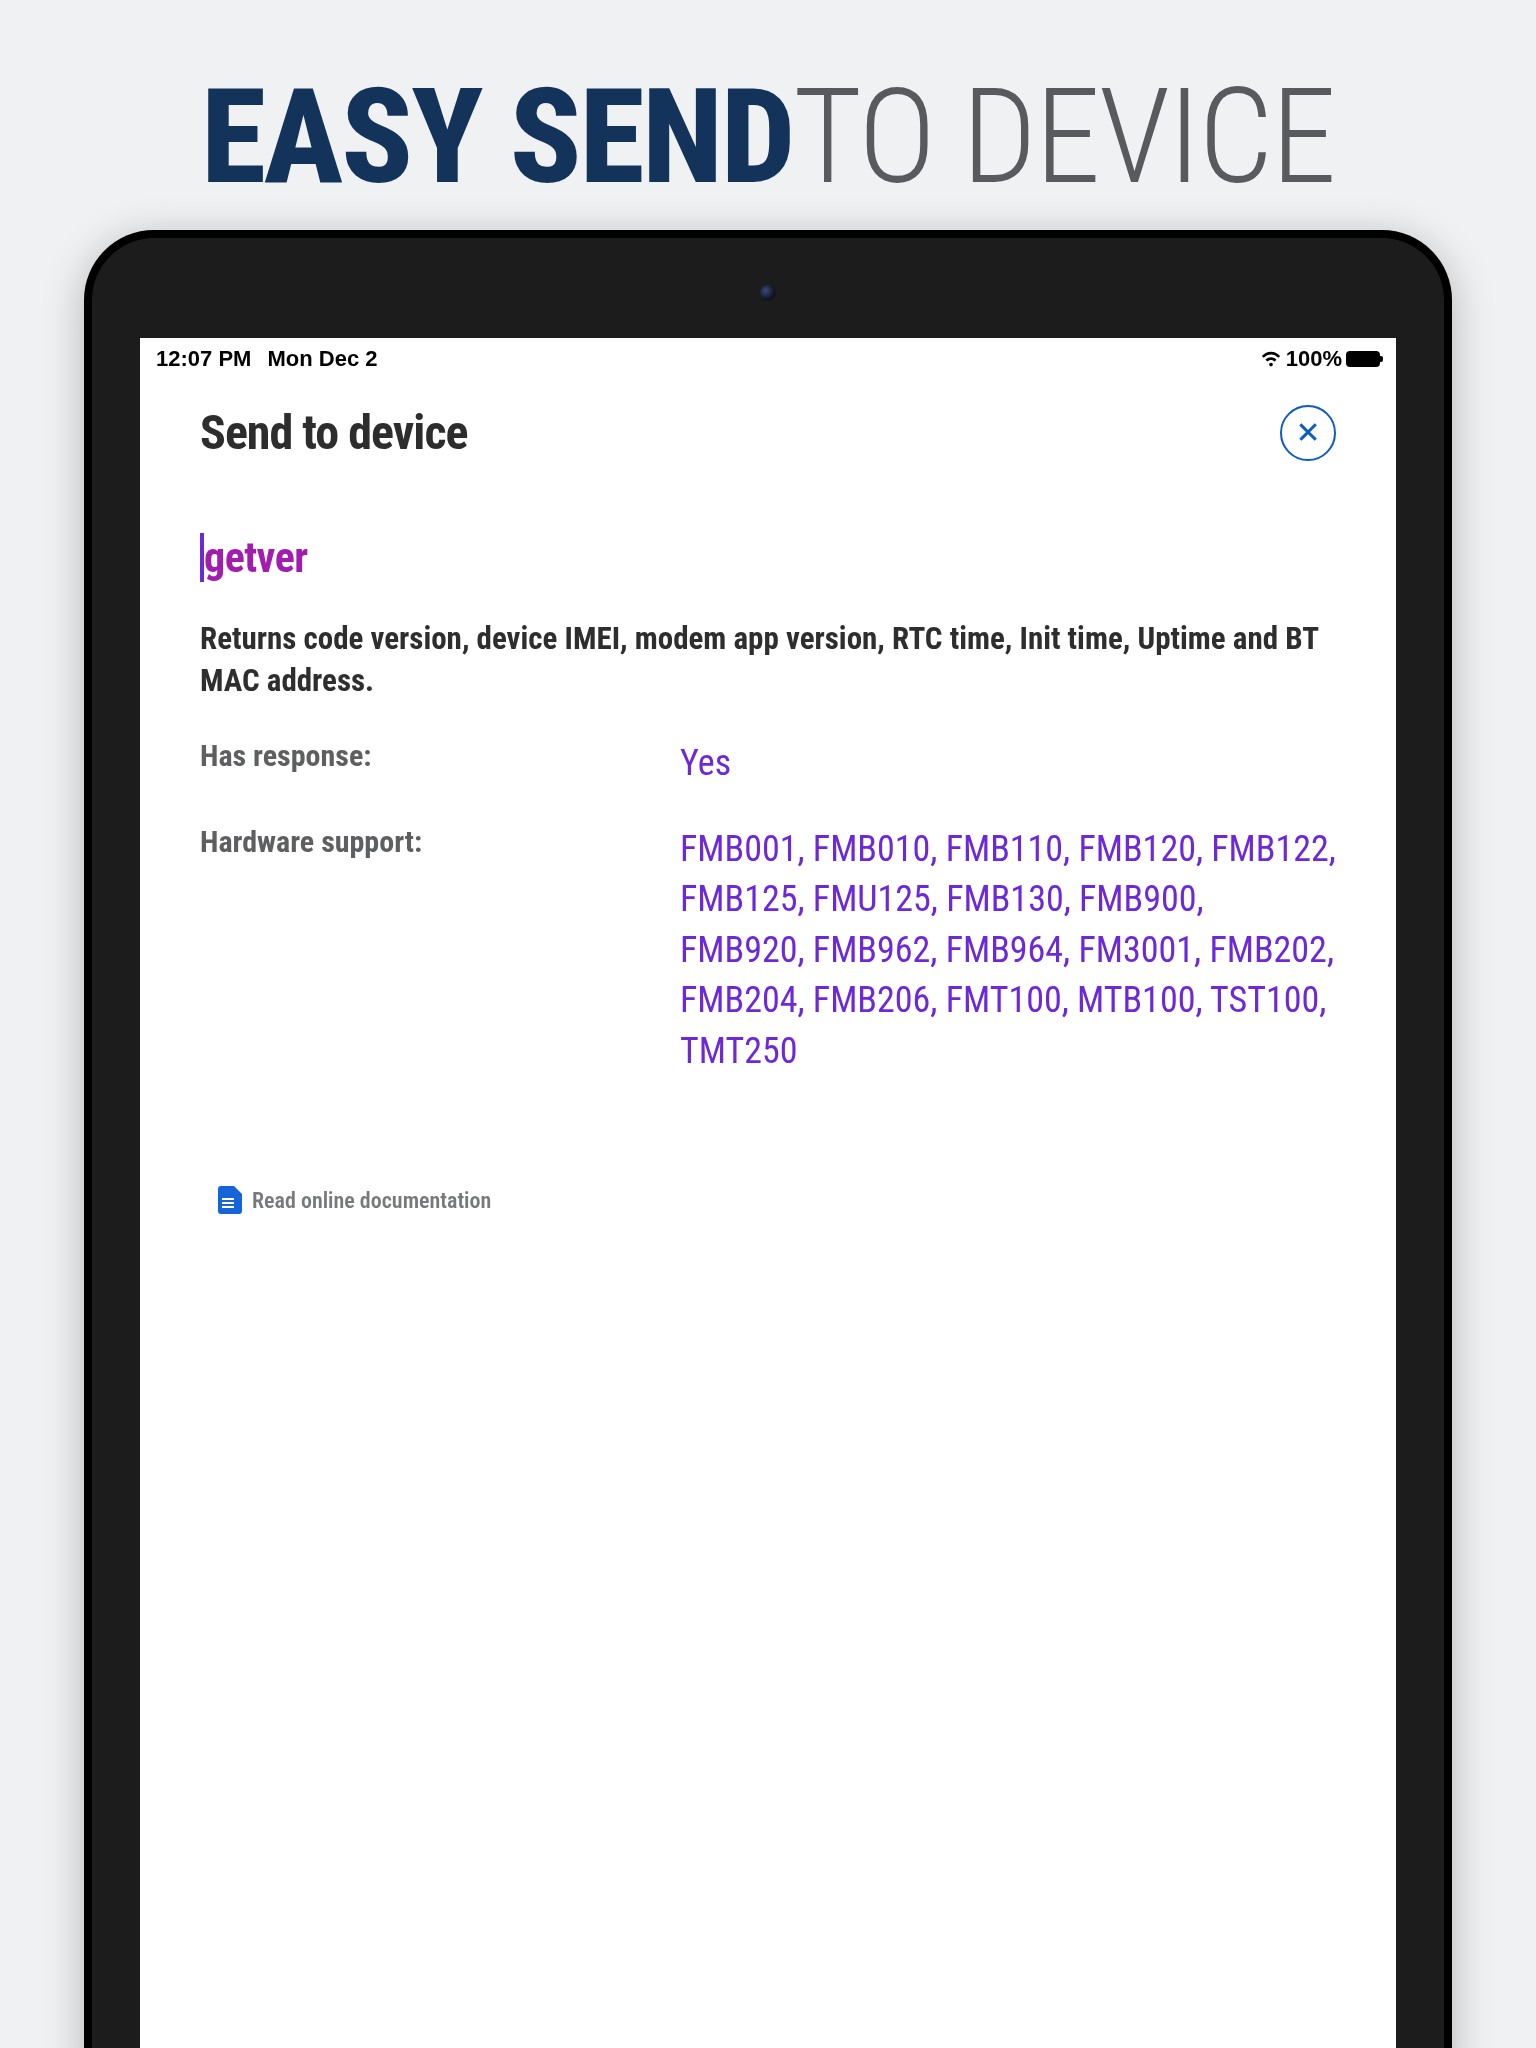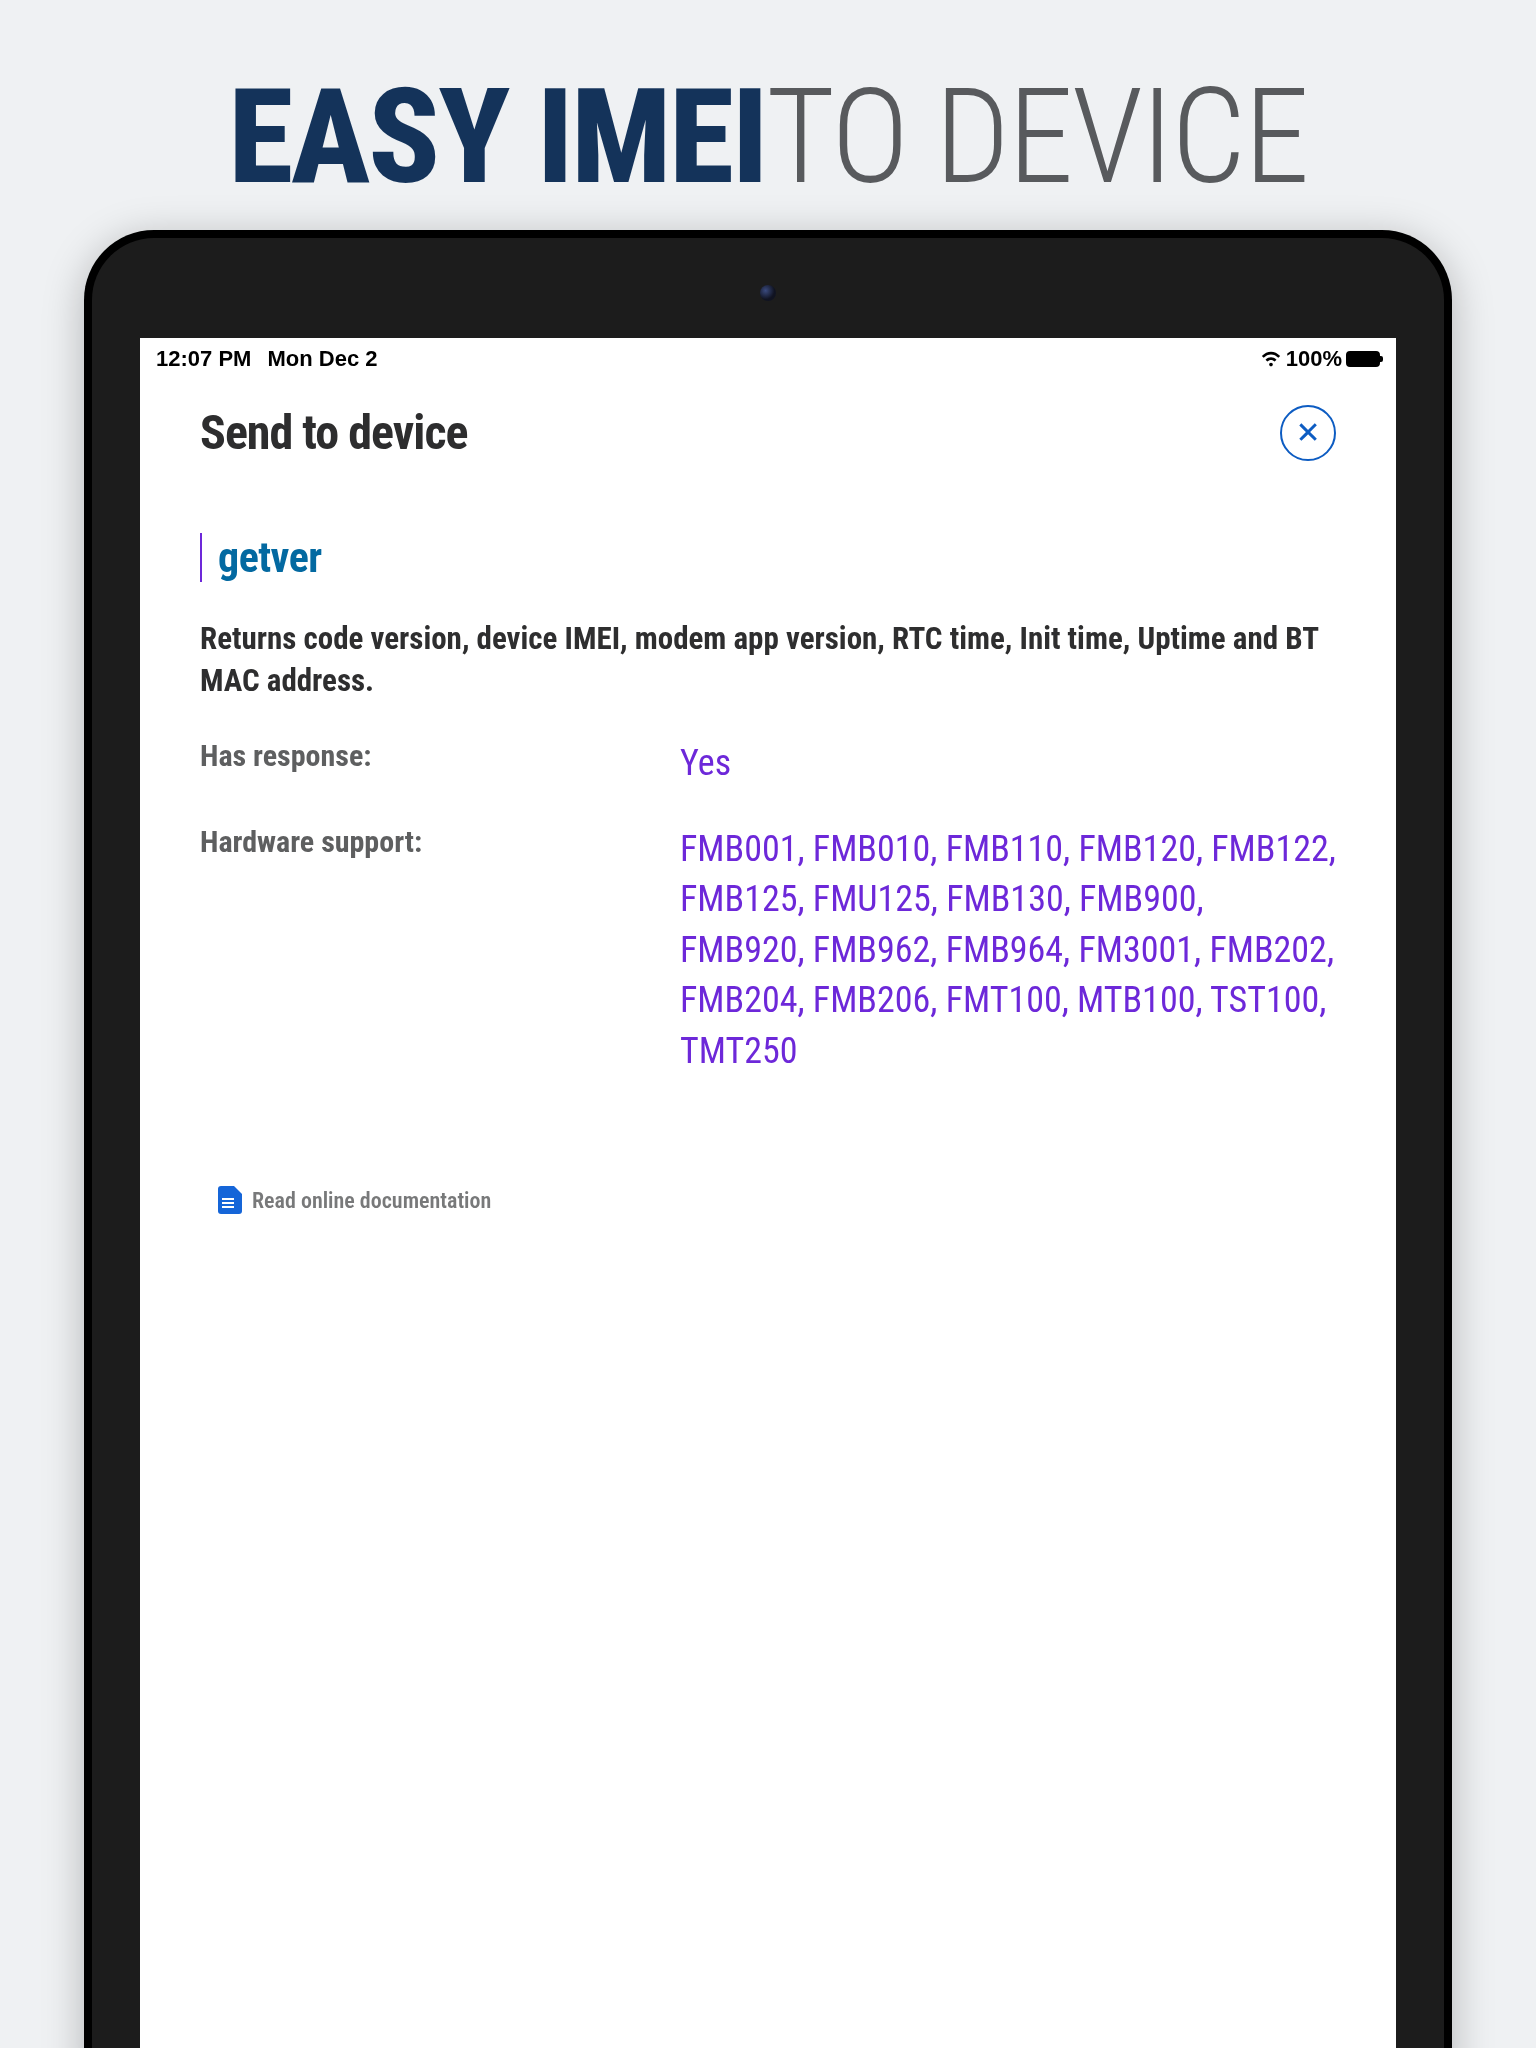--- a/index.html
+++ b/index.html
@@ -136,23 +136,22 @@
       font-size: 30px;
       color: #0d5cc2;
       line-height: 1;
     }
     .command-name {
       margin-top: 72px;
       font-size: 42px;
       font-weight: 700;
       font-family: "Arial Narrow", "Roboto Condensed", sans-serif;
       font-stretch: condensed;
-      color: #0369a1;
-      padding-left: 16px;
-      border-left: 2px solid #6d28d9;
+      color: #a21caf;
+      border-left: 4px solid #6d28d9;
       letter-spacing: -0.5px;
     }
     .command-desc {
       margin-top: 36px;
       font-size: 31px;
       font-weight: 700;
       color: #2e2e2f;
       line-height: 1.35;
       font-family: "Arial Narrow", "Roboto Condensed", sans-serif;
       font-stretch: condensed;
@@ -216,21 +215,21 @@
       font-weight: 600;
       color: #78797a;
       font-family: "Arial Narrow", "Roboto Condensed", sans-serif;
       font-stretch: condensed;
     }
   </style>
 </head>
 <body>
 
 <div class="hero">
-  <span class="hero-bold">EASY IMEI</span><span class="hero-light">TO DEVICE</span>
+  <span class="hero-bold">EASY SEND</span><span class="hero-light">TO DEVICE</span>
 </div>
 
 <div class="tablet">
   <div class="tablet-inner">
     <div class="camera"></div>
     <div class="screen">
 
       <div class="statusbar">
         <div class="statusbar-left">
           <span>12:07 PM</span>

